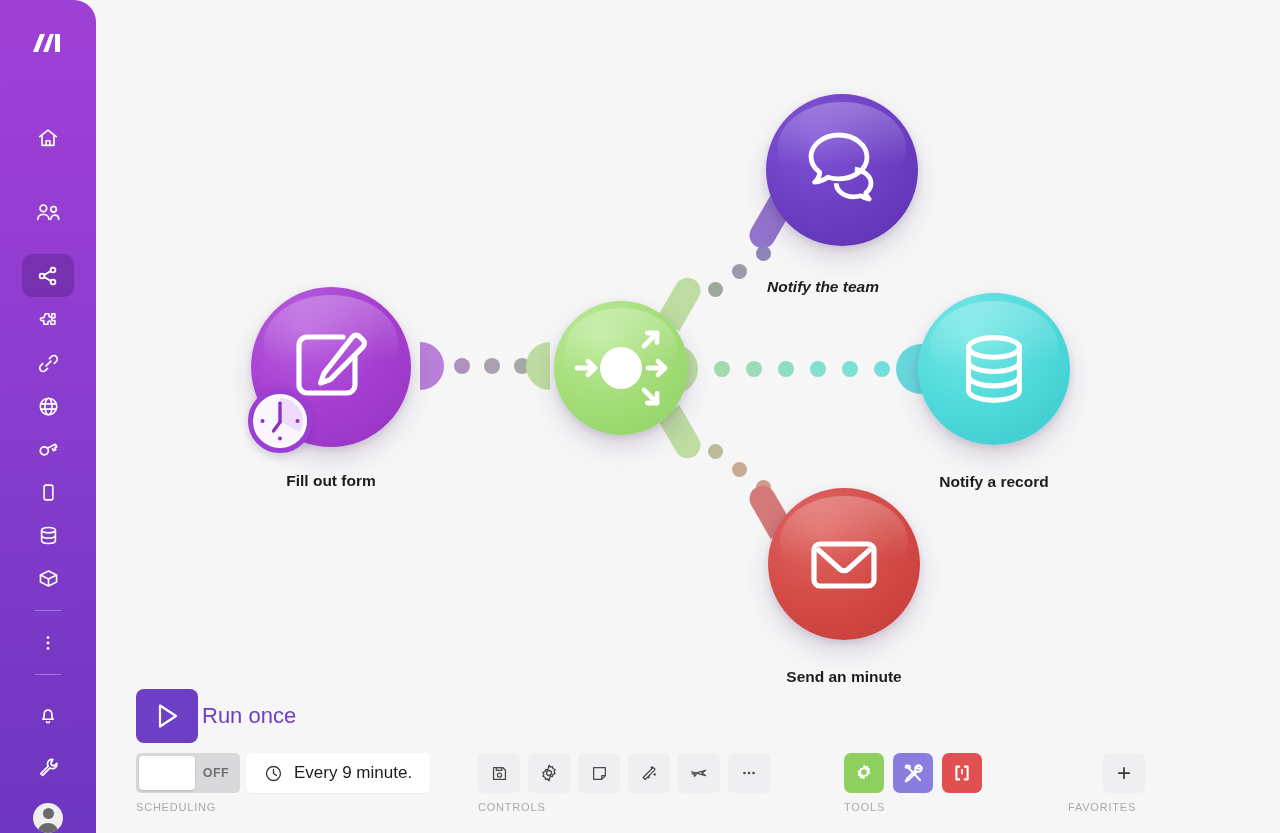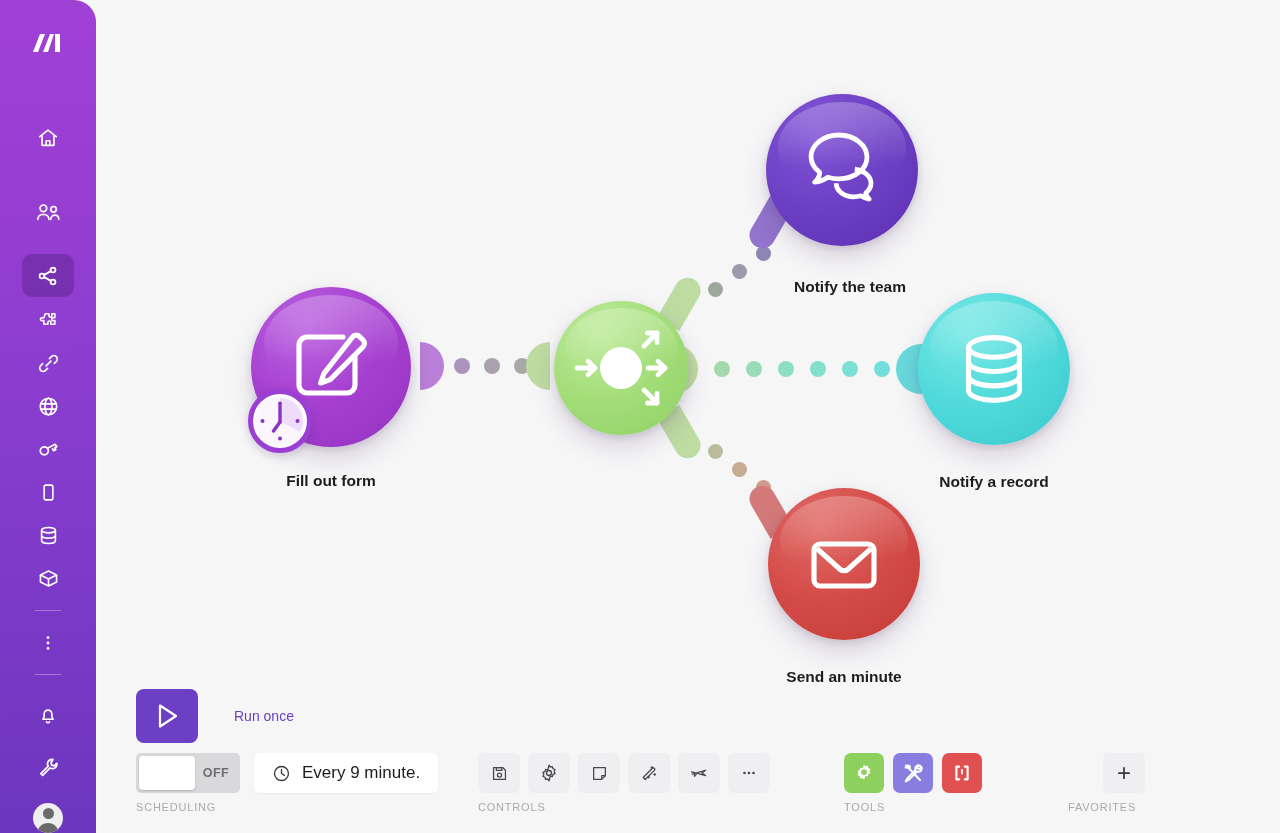--- a/index.html
+++ b/index.html
@@ -72,21 +72,21 @@
   }
 
   
   #bottombar { position: absolute; left: 96px; right: 0; bottom: 0; height: 152px; }
 
   .runonce-row { position: absolute; left: 40px; top: 8px; display: flex; align-items: center; }
   .run-btn {
     width: 62px; height: 54px; border-radius: 8px; background: #6d3fc4;
     display: flex; align-items: center; justify-content: center; cursor: pointer;
   }
-  .run-label { margin-left: 36px; font-size: 14px; color: #6d3fc4; }
+  .run-label { margin-left: 4px; font-size: 22px; color: #6d3fc4; }
 
   .bar-groups { position: absolute; left: 0; right: 0; top: 72px; height: 80px; }
   .grp { position: absolute; }
   .grp-caption {
     font-size: 11px; letter-spacing: 0.8px; color: #a9a9ae;
     margin-top: 8px;
   }
 
   .toggle {
     width: 104px; height: 40px; border-radius: 5px; background: #d9d9dc;
@@ -341,21 +341,21 @@
       </div>
     </div>
 
     <div class="node">
       <div class="bubble" style="left:670px;top:94px;width:152px;height:152px;background:radial-gradient(circle at 34% 26%, #8256d6 0%, #6d3fc4 50%, #5c2fb0 100%);">
         <svg width="100" height="100" viewBox="0 0 50 50" fill="none" stroke="#fff" stroke-width="2.4" stroke-linejoin="round">
           <path d="M25.5 8.5c-7.7 0-14 4.8-14 10.8 0 3.1 1.7 5.9 4.4 7.9-.2 1.9-1.1 3.6-2.6 4.9 2.5-.3 4.8-1.2 6.6-2.5 1.7.5 3.6.8 5.6.8 7.7 0 14-4.8 14-10.8S33.2 8.5 25.5 8.5z" transform="translate(-2,-1)"></path>
           <path d="M31.4 24.6c4.6.6 8.1 3.5 8.1 7 0 1.9-1 3.6-2.6 4.8.1 1.2.7 2.3 1.7 3.1-1.6-.2-3-.8-4.2-1.6-1.1.3-2.3.5-3.6.5-4.8 0-8.7-3-8.7-6.8"></path>
         </svg>
       </div>
-      <div class="node-label" style="left:654px;top:278px;width:200px;">Notify the team</div>
+      <div class="node-label" style="left:627px;top:278px;width:200px;font-style:italic;">Notify the team</div>
     </div>
 
     <div class="node">
       <div class="bubble" style="left:822px;top:293px;width:152px;height:152px;background:radial-gradient(circle at 34% 26%, #78e9e6 0%, #4fd9da 50%, #3ac9cd 100%);">
         <svg width="94" height="94" viewBox="0 0 48 48" fill="none" stroke="#fff" stroke-width="2.6">
           <ellipse cx="24" cy="13" rx="13" ry="5"></ellipse>
           <path d="M11 13v22c0 2.8 5.8 5 13 5s13-2.2 13-5V13"></path>
           <path d="M11 20.3c0 2.8 5.8 5 13 5s13-2.2 13-5"></path>
           <path d="M11 27.6c0 2.8 5.8 5 13 5s13-2.2 13-5"></path>
         </svg>
@@ -381,21 +381,21 @@
         <svg width="34" height="34" viewBox="0 0 34 34" fill="none" stroke="#fff" stroke-width="2.2" stroke-linejoin="round">
           <path d="M10 6.5 26 17 10 27.5z"></path>
         </svg>
       </div>
       <div class="run-label">Run once</div>
     </div>
 
     <div class="bar-groups">
 
       <div class="grp" style="left:40px;top:0;">
-        <div style="display:flex;align-items:center;gap:14px;">
+        <div style="display:flex;align-items:center;gap:6px;">
           <div class="toggle">
             <div class="knob"></div>
             <div class="tstate">OFF</div>
           </div>
           <div class="sched-pill">
             <svg width="19" height="19" viewBox="0 0 24 24" fill="none" stroke="#3a3a3c" stroke-width="1.7" stroke-linecap="round">
               <circle cx="12" cy="12" r="8.8"></circle>
                 <path d="M12 6.8V12l3.6 2.4"></path>
             </svg>
             <span class="txt">Every 9 minute.</span>

